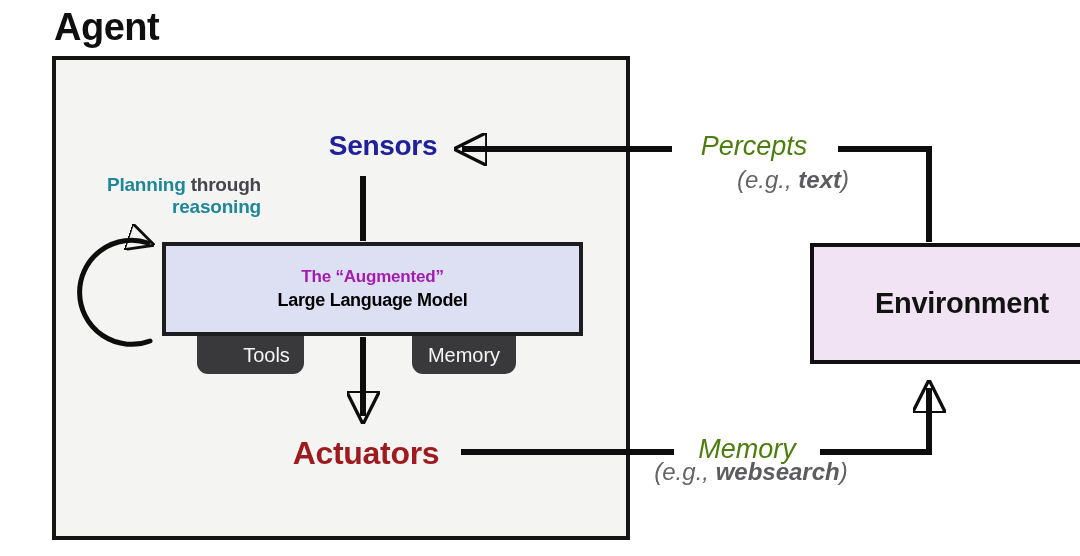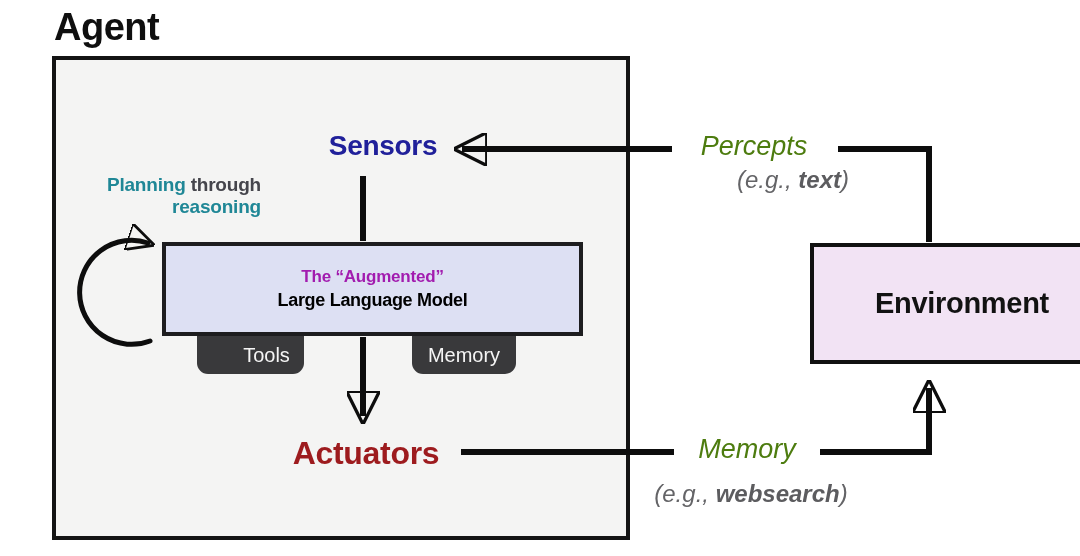--- a/index.html
+++ b/index.html
@@ -72,21 +72,21 @@
   }
   .flow-example {
     position: absolute; transform: translateX(-50%);
     font-size: 24px; font-style: italic; color: #646467; white-space: nowrap;
   }
   .flow-example b { font-weight: 700; color: #5c5c5f; }
 
   .percepts-label  { left: 754px; top: 131px; }
   .percepts-example{ left: 752px; top: 166px; margin-left: 41px; }
   .actions-label   { left: 747px; top: 434px; }
-  .actions-example { left: 751px; top: 480px; }
+  .actions-example { left: 751px; top: 458px; }
 </style>
 </head>
 <body>
 
 <div class="canvas">
 
   <div class="page-title">Agent</div>
   <div class="agent-box"></div>
 
   <div class="env-box">

